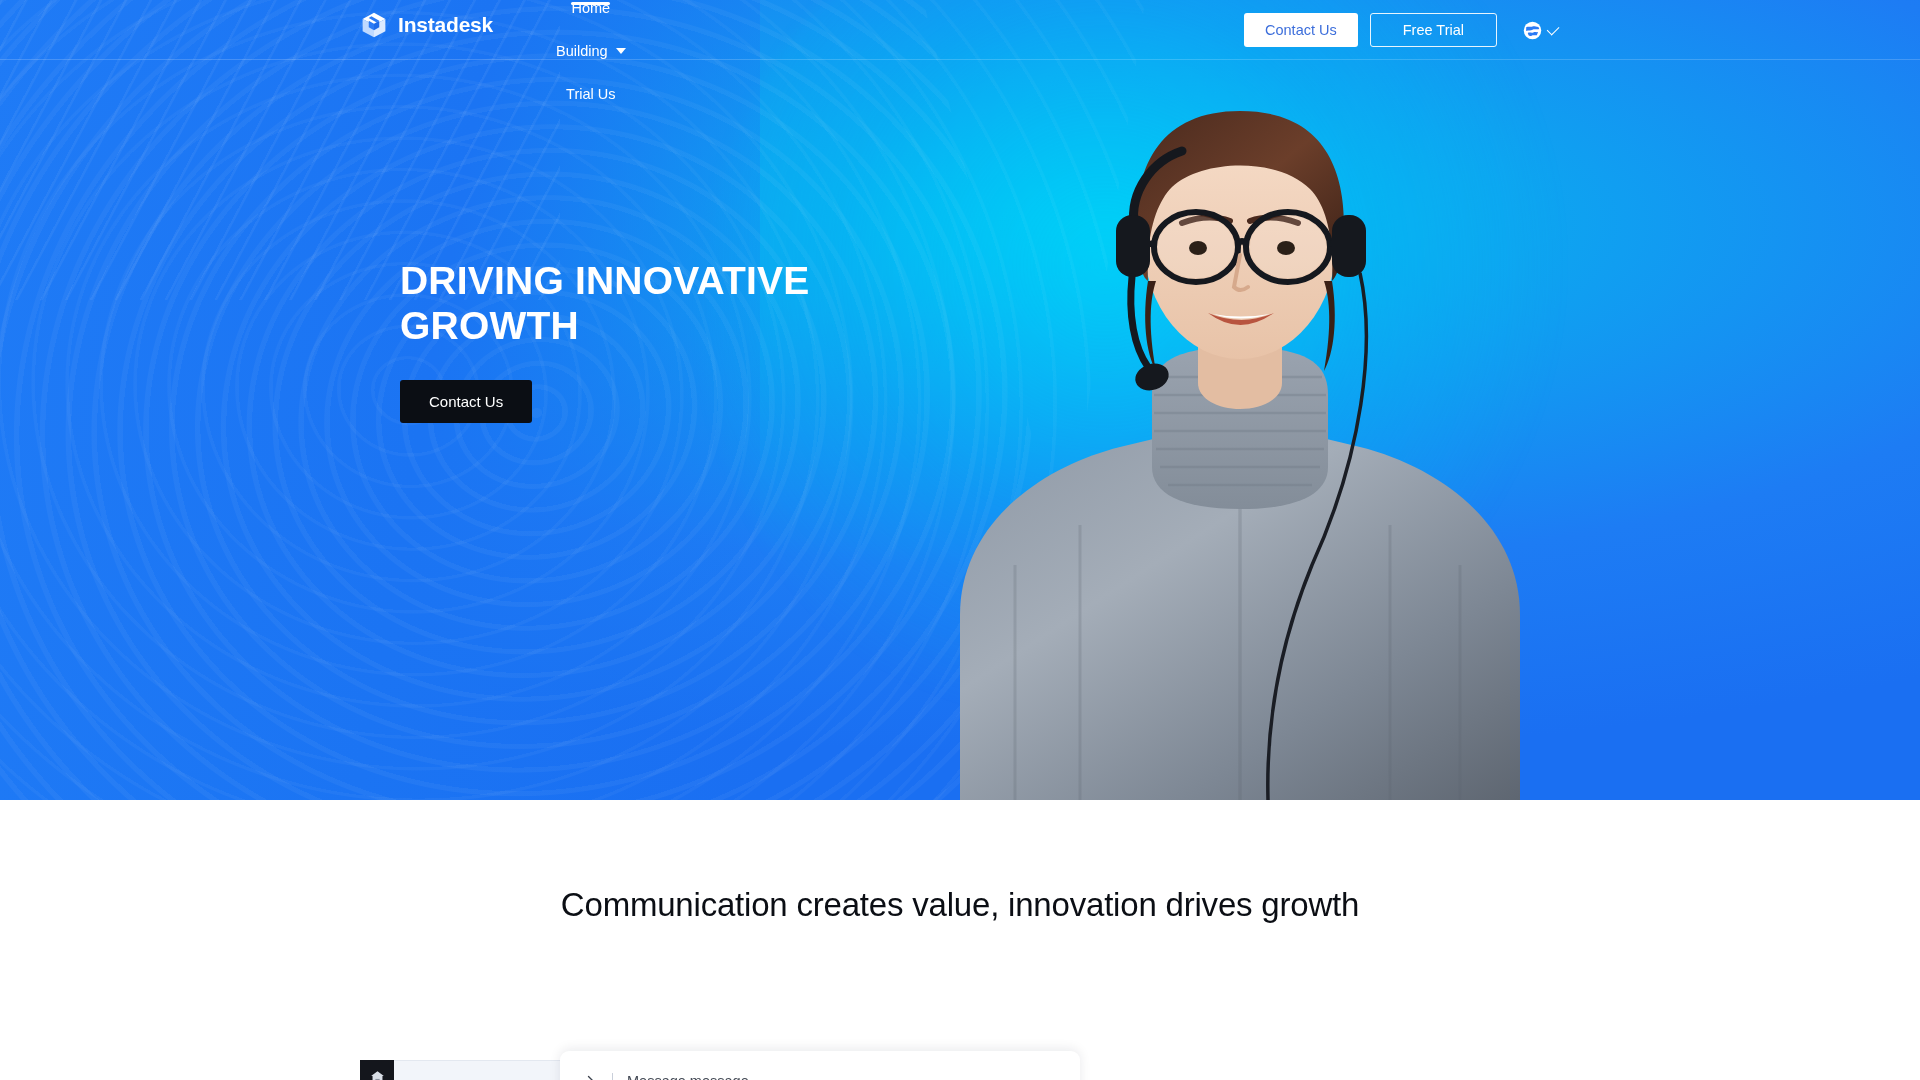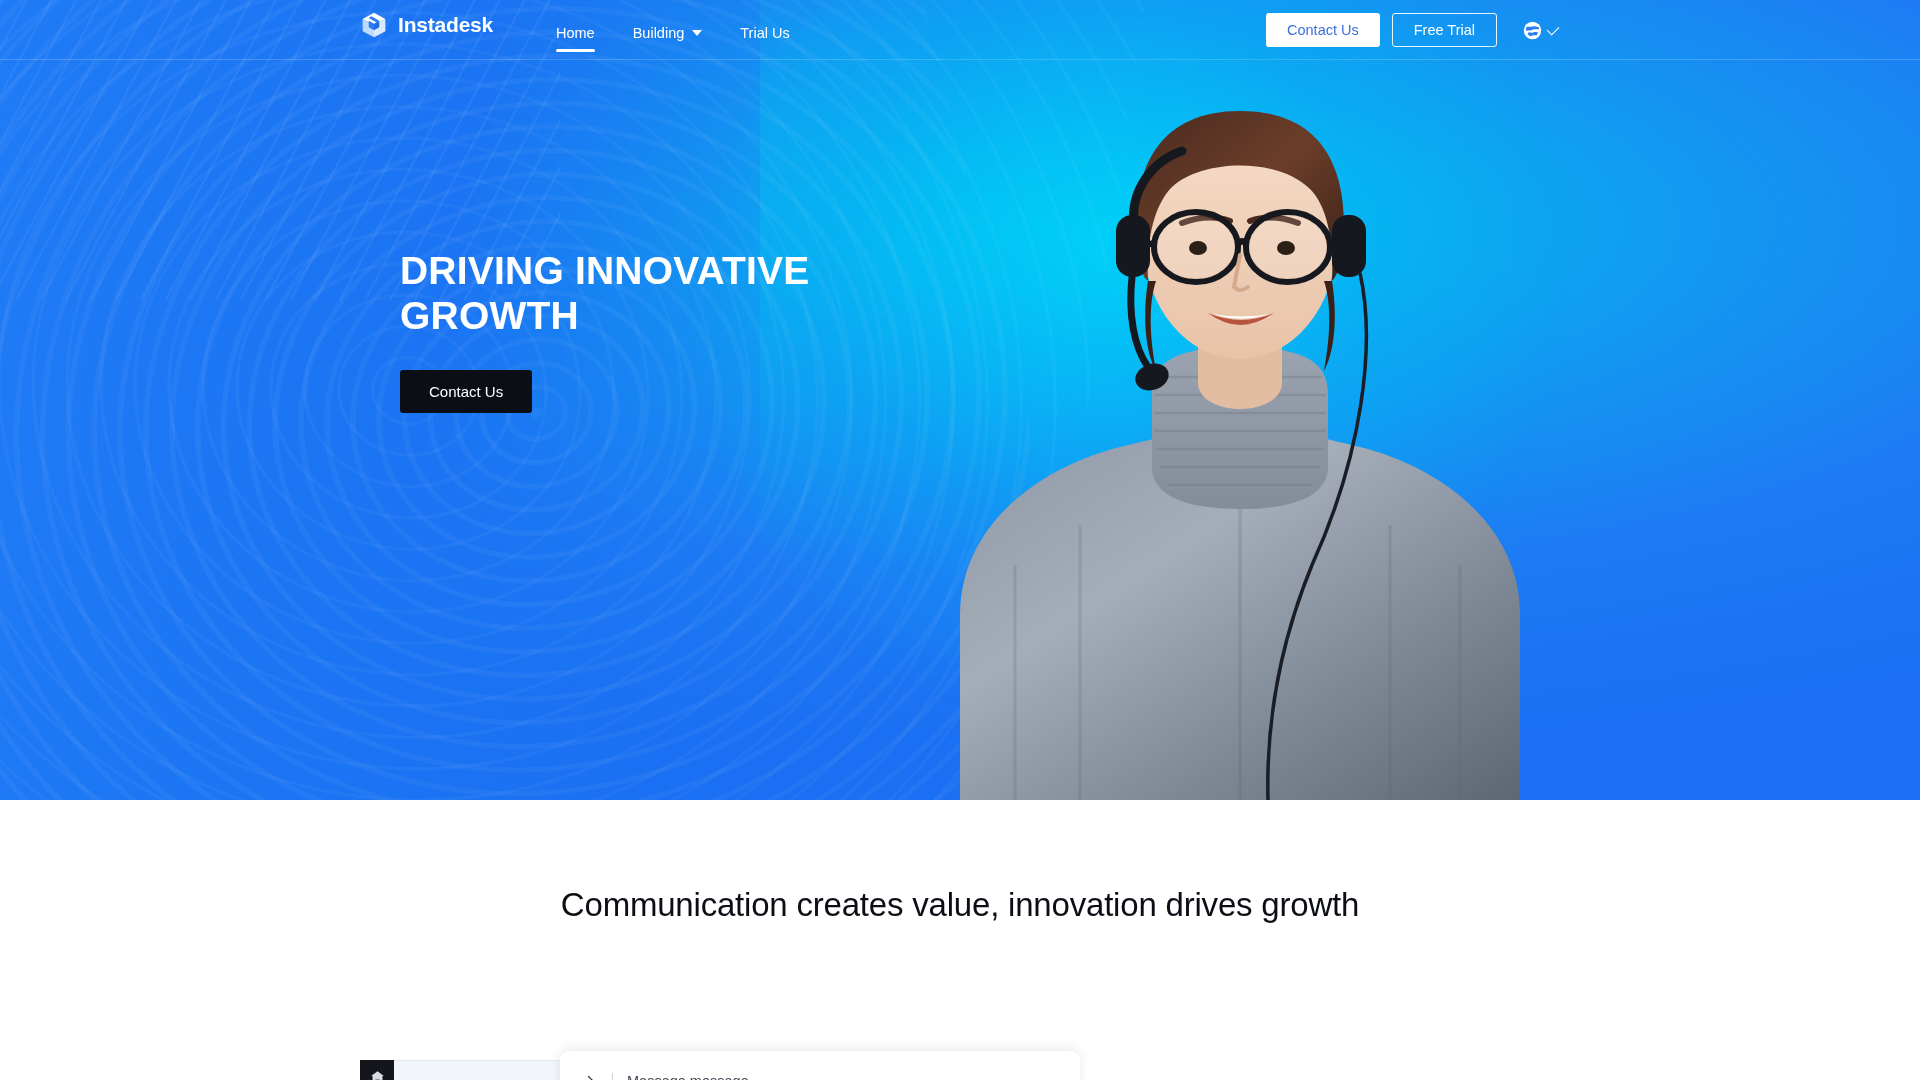--- a/index.html
+++ b/index.html
@@ -78,21 +78,21 @@
   .brand{
     position:absolute; left:360px; top:11px;
     display:flex; align-items:center; gap:10px;
   }
   .brand-logo{ width:28px; height:28px; display:block; }
   .brand-name{
     color:#fff; font-size:21px; font-weight:bold; letter-spacing:-.2px;
   }
   .nav-links{
     position:absolute; left:556px; top:0; height:66px;
-    display:flex; align-items:center; gap:38px;
+    display:flex; align-items:center; gap:27px;flex-direction:column;
   }
   .nav-link{
     position:relative;
     color:#ffffff; font-size:14.5px;
     height:60px; display:flex; align-items:center;
     cursor:pointer; white-space:nowrap;
   }
   .nav-link .caret{
     display:inline-block; margin-left:8px;
     width:0;height:0;
@@ -110,21 +110,21 @@
   }
   .btn-contact-nav{
     background:#ffffff; color:#3C6EDB;
     border:none; border-radius:3px;
     font-size:14.5px; padding:9px 21px;
     font-family:inherit; cursor:pointer;
   }
   .btn-freetrial{
     background:transparent; color:#ffffff;
     border:1px solid rgba(255,255,255,.9); border-radius:3px;
-    font-size:14.5px; padding:8px 21px;
+    font-size:14.5px; padding:8px 32px;
     font-family:inherit; cursor:pointer;
   }
   .lang{
     display:flex; align-items:center; gap:7px;
     margin-left:14px; cursor:pointer;
   }
   .globe{ width:19px;height:19px; display:block; }
   .chev{
     width:11px;height:7px;
     border-left:1.6px solid #fff; border-bottom:1.6px solid #fff;
@@ -138,21 +138,21 @@
   }
   .h-line1{
     color:#45D4EE;
     font-size:39px; font-weight:bold;
     line-height:1.16; letter-spacing:.2px;
   }
   .h-line2{
     color:#ffffff;
     font-size:39px; font-weight:bold;
     line-height:1.16; letter-spacing:.2px;
-    margin-top:3px;
+    margin-top:13px;
   }
   .hero-sub{
     color:#E8F1FF;
     font-size:17px; line-height:1.62;
     margin-top:37px; max-width:470px;
   }
   .btn-hero-contact{
     margin-top:32px;
     display:inline-block;
     background:#0B0E14; color:#ffffff;

